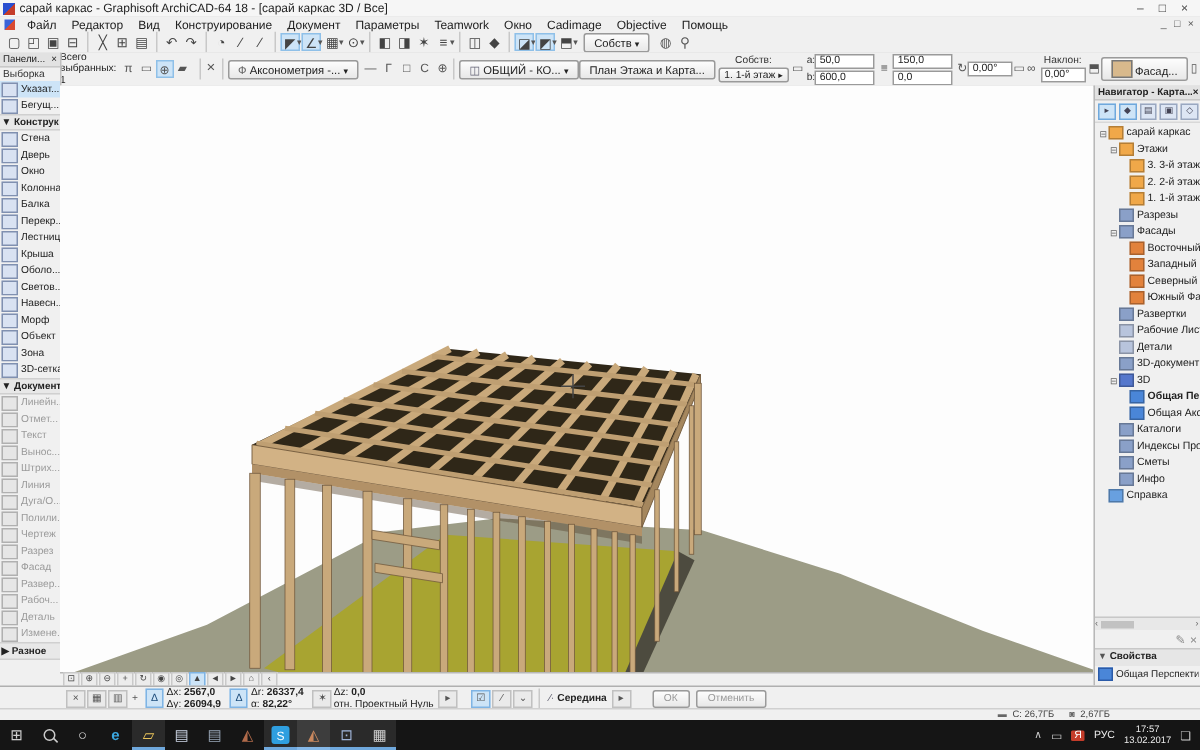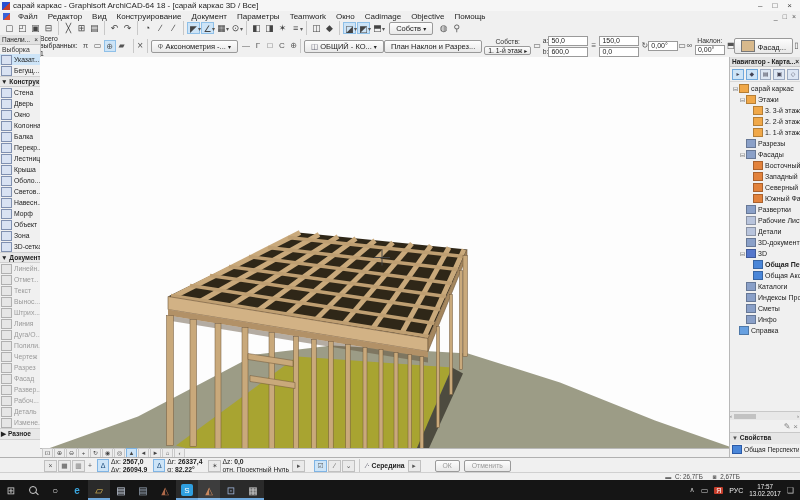--- a/index.html
+++ b/index.html
@@ -199,21 +199,21 @@
         <span class="iicon">—</span>
         <span class="iicon">Г</span>
         <span class="iicon">□</span>
         <span class="iicon">С</span>
       </div>
     <span class="iicon">⊕</span>
     <div class="sep"></div>
     <span class="btn">
       <span style="color:#667;">◫</span> <span>ОБЩИЙ - КО...</span> <span style="font-size:6px;">▾</span>
     </span>
-    <span class="btn">План Наклон и Разрез...</span>
+    <span class="btn">План Этажа и Карта...</span>
     <div class="grp stack">
       <span class="lbl">Собств:</span>
       <span class="btn" style="font-size:6.8px;padding:0 3px;">
         <span>1. 1-й этаж</span> <span style="font-size:6px;">▸</span>
       </span>
     </div>
     <span class="iicon">▭</span>
     <div class="grp stack">
       <span class="row">
           <span class="lbl">a:</span>

